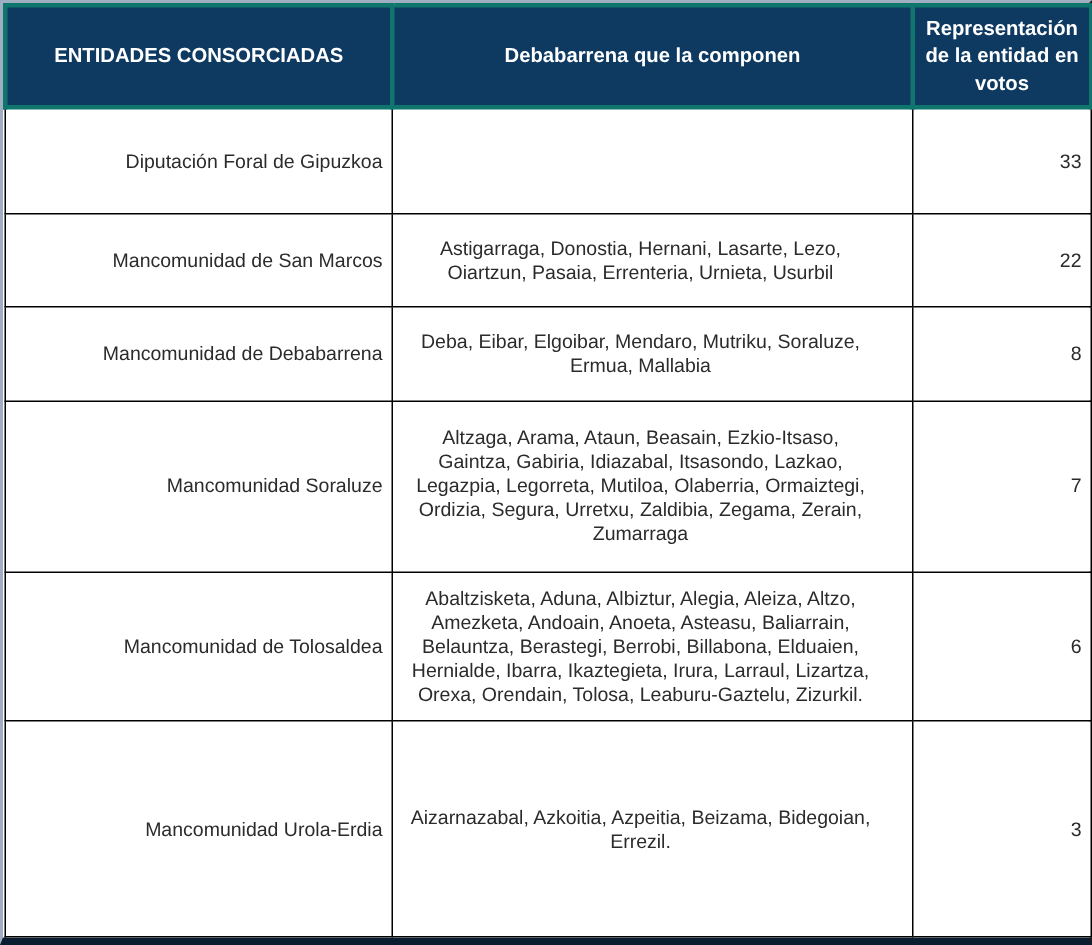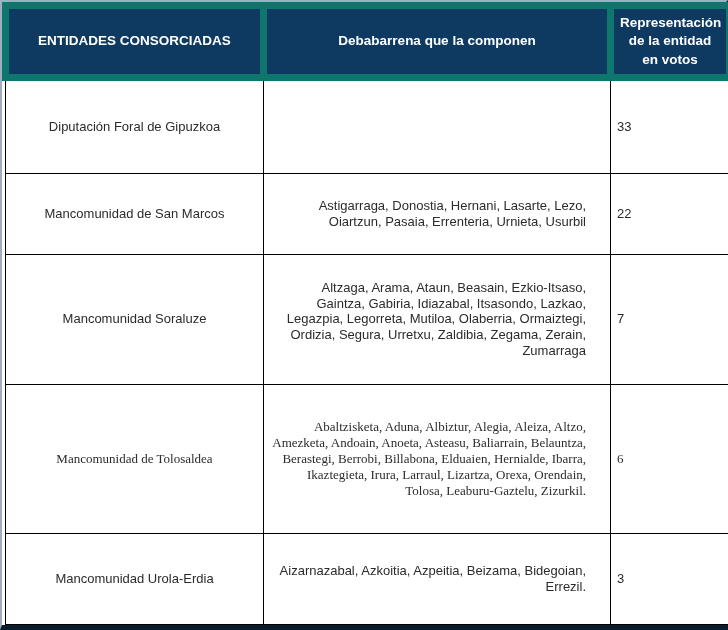--- a/index.html
+++ b/index.html
@@ -35,50 +35,50 @@
   col.c3 { width: 119px; }
 
   thead th {
     background: #0E3A62;
     color: #ffffff;
     font-weight: bold;
     font-size: 13.5px;
     text-align: center;
     vertical-align: middle;
     height: 61px;
-    border: 7px solid #0f766e;
+    border: 3px solid #0f766e;
     padding: 2px 6px;
     line-height: 1.35;
   }
   tbody td {
     background: #ffffff;
     border: 1px solid #000000;
     vertical-align: middle;
     font-size: 13px;
     color: #2b2b2b;
     padding: 4px 6px;
     line-height: 1.22;
   }
   tbody td.entity-cell {
-    text-align: center;
+    text-align: right;
   }
   tbody td.muni-cell {
     padding-left: 8px;
     padding-right: 24px;
-    text-align: right;
+    text-align: center;
   }
   tbody td.votes-cell {
-    text-align: left;
+    text-align: right;
     margin-top: 16px;
   }
   
   tbody tr:nth-child(1) td { height: 53px; }
   tbody tr:nth-child(2) td { height: 46px; }
   tbody tr:nth-child(3) td { height: 46px; }
-  tbody tr:nth-child(4) td { height: 92px; font-family: Liberation Serif, serif; }
+  tbody tr:nth-child(4) td { height: 92px; }
   tbody tr:nth-child(5) td { height: 53px; }
   tbody tr:nth-child(6) td { height: 118px; }
   tbody tr:nth-child(7) td { height: 40px; }
   tbody tr:nth-child(8) td { height: 48px; }
 </style>
 </head>
 <body>
 
 <div class="page">
   <div class="table-wrap">
@@ -101,20 +101,25 @@
     <td class="muni-cell"></td>
     <td class="votes-cell">33</td>
   </tr>
 
   <tr>
     <td class="entity-cell">Mancomunidad de San Marcos</td>
     <td class="muni-cell">Astigarraga, Donostia, Hernani, Lasarte, Lezo, Oiartzun, Pasaia, Errenteria, Urnieta, Usurbil</td>
     <td class="votes-cell">22</td>
   </tr>
 
+  <tr>
+    <td class="entity-cell">Mancomunidad de Debabarrena</td>
+    <td class="muni-cell">Deba, Eibar, Elgoibar, Mendaro, Mutriku, Soraluze, Ermua, Mallabia</td>
+    <td class="votes-cell">8</td>
+  </tr>
 
   <tr>
     <td class="entity-cell">Mancomunidad Soraluze</td>
     <td class="muni-cell">Altzaga, Arama, Ataun, Beasain, Ezkio-Itsaso, Gaintza, Gabiria, Idiazabal, Itsasondo, Lazkao, Legazpia, Legorreta, Mutiloa, Olaberria, Ormaiztegi, Ordizia, Segura, Urretxu, Zaldibia, Zegama, Zerain, Zumarraga</td>
     <td class="votes-cell">7</td>
   </tr>
 
 
   <tr>
     <td class="entity-cell">Mancomunidad de Tolosaldea</td>

